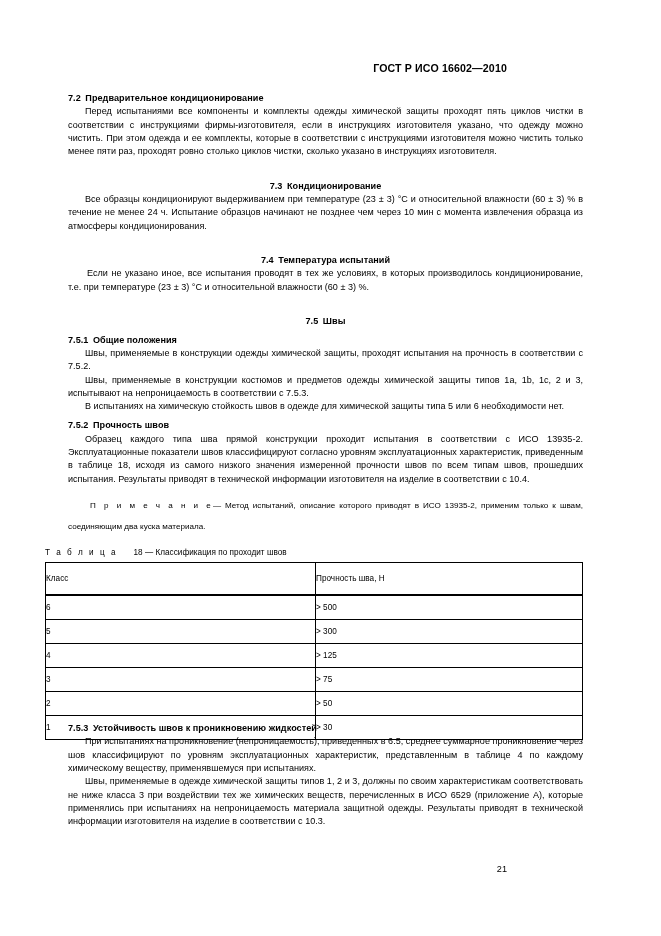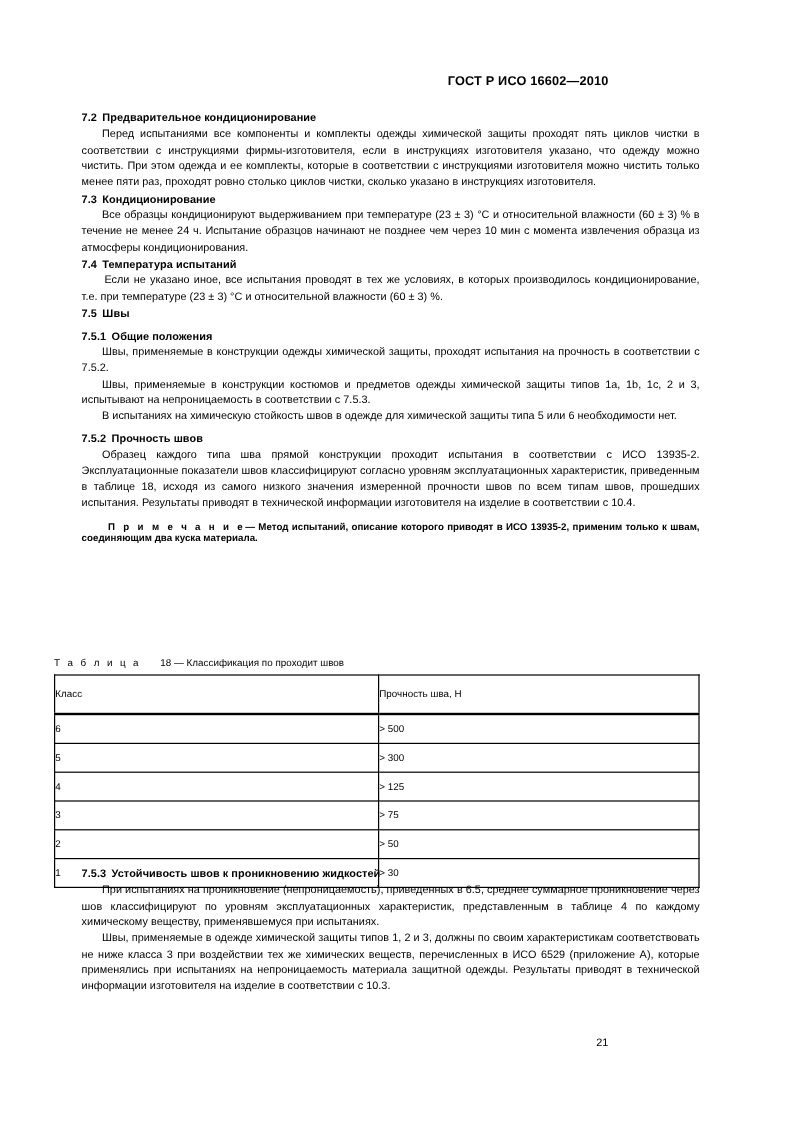--- a/index.html
+++ b/index.html
@@ -46,43 +46,42 @@
     margin: 0;
     font-size: 9.1px;
     font-weight: bold;
     line-height: 13.3px;
     letter-spacing: 0.05px;
   }
   h2.heading .num {
     margin-right: 4.5px;
   }
   .sec-72 { margin-bottom: 1px; }
-  .heading.sp-top { margin-top: 1px; }
+  .heading.sp-top { margin-top: 21px; text-align: center; }
   .heading.sp-top-sm { margin-top: 5.5px; }
 
   p.para {
     margin: 0;
     font-size: 9.05px;
     line-height: 13.35px;
     text-align: justify;
     text-indent: 17px;
     letter-spacing: 0.02px;
     hyphens: manual;
   }
   p.para.tight { text-indent: 19px; }
 
   .note {
     margin: 0;
     margin-top: 9px;
     font-size: 8.1px;
-    line-height: 9px;
+    line-height: 21px;
     text-align: justify;
     text-indent: 22px;
     letter-spacing: 0.02px;
-    font-weight: bold;
   }
   .note .spaced {
     letter-spacing: 2.1px;
   }
 
   
   .table-caption {
     position: absolute;
     left: 45px;
     top: 548px;

